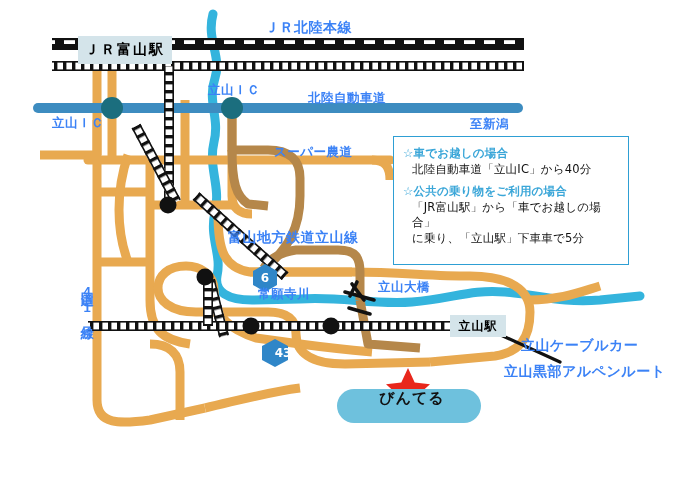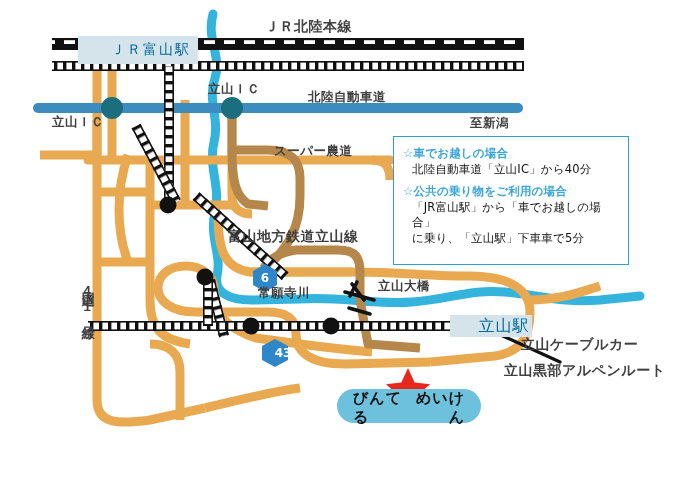--- a/index.html
+++ b/index.html
@@ -7,43 +7,42 @@
     width:680px;height:480px;
     font-family:"DejaVu Sans","Liberation Sans",sans-serif;
     overflow:hidden;
   }
   #map-root{position:relative;width:680px;height:480px;background:#fff;}
   svg#map-canvas{position:absolute;left:0;top:0;width:680px;height:480px;}
 
   
   .lbl{
     position:absolute;
-    font-family:Liberation Mono, monospace;
-    color:#404040;
+    font-family:Liberation Sans, sans-serif;
+    color:#3b82f6;
     white-space:nowrap;
     line-height:1.05;
     letter-spacing:0.5px;
   }
   .lbl-sm{font-size:14px;}
   .lbl-md{font-size:12.5px;}
   .lbl-lg{font-size:14px;font-weight:700;}
   .bold{font-weight:700;}
 
   
   .station-chip{
     position:absolute;
     background:#d4e4ea;
-    color:#0369a1;
-    font-weight:400;
+    color:#000000;
+    font-weight:700;
     display:flex;align-items:center;justify-content:center;
     letter-spacing:2px;
-    padding-left:26px;
   }
   .chip-big{font-size:14px;}
-  .chip-small{font-size:16px;letter-spacing:1px;}
+  .chip-small{font-size:12px;letter-spacing:1px;}
 
   
   .vert{
     writing-mode:vertical-rl;
     text-orientation:upright;
     font-size:13px;font-weight:700;letter-spacing:1px;
   }
 
   
   #info-panel{
@@ -299,16 +298,15 @@
     <div class="info-head">☆車でお越しの場合</div>
     <div class="info-body">北陸自動車道「立山IC」から40分</div>
     <div class="info-gap"></div>
     <div class="info-head">☆公共の乗り物をご利用の場合</div>
     <div class="info-body">「JR富山駅」から「車でお越しの場合」</div>
     <div class="info-body">に乗り、「立山駅」下車車で5分</div>
   </div>
 
   <div id="destination-pill">
     <div class="dest-line dest-line-1">びんてる</div>
-    <div class="dest-line dest-line-2">めいけん</div>
   </div>
 
 </div>
 
 </body></html>

